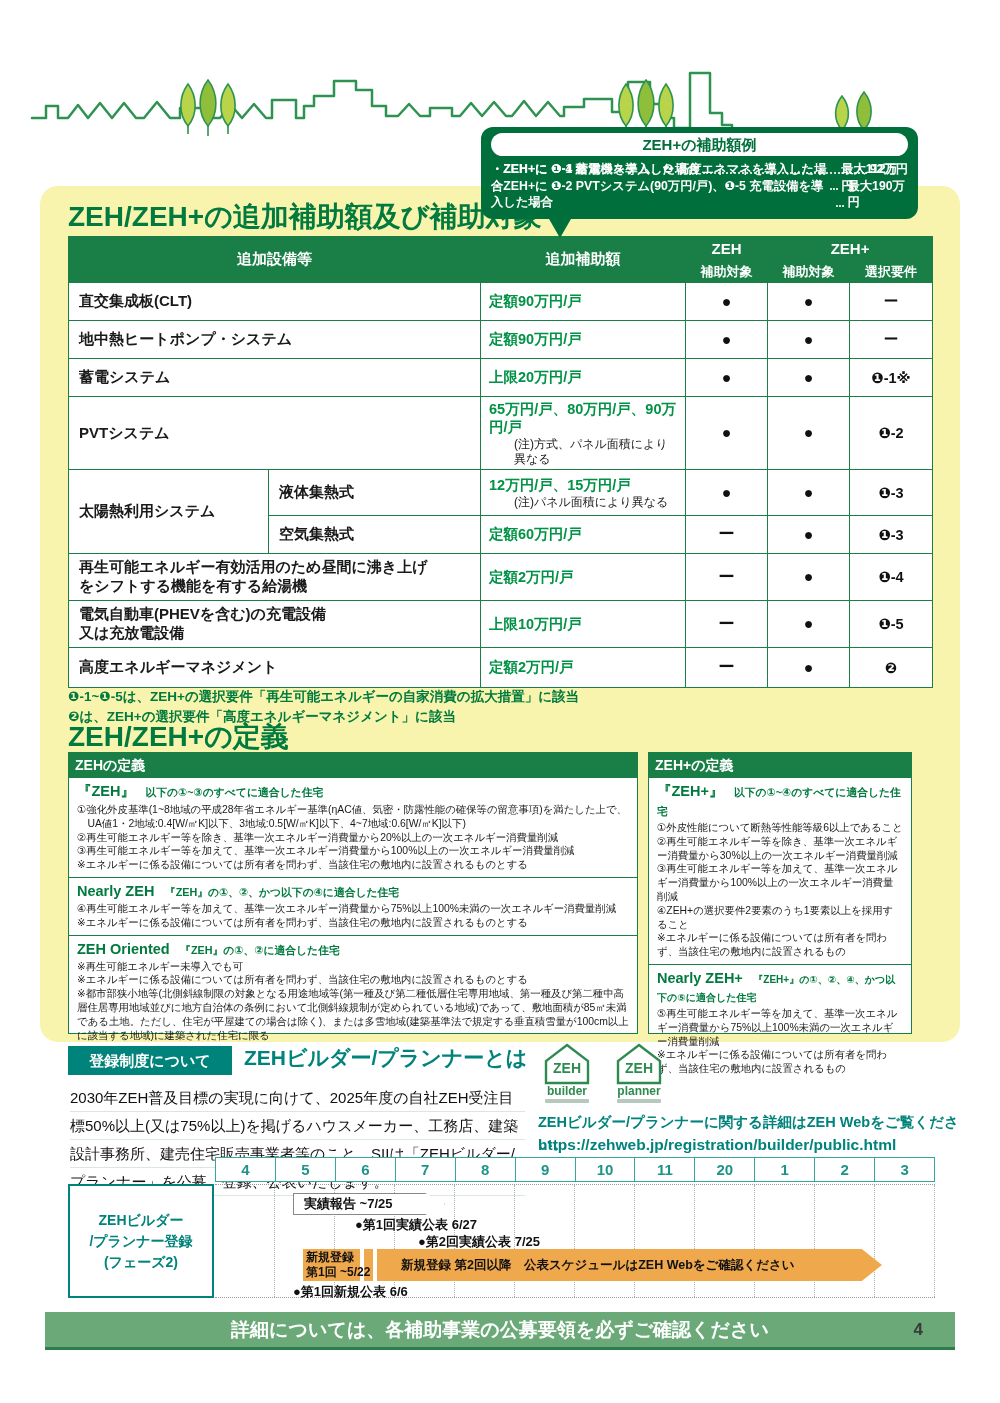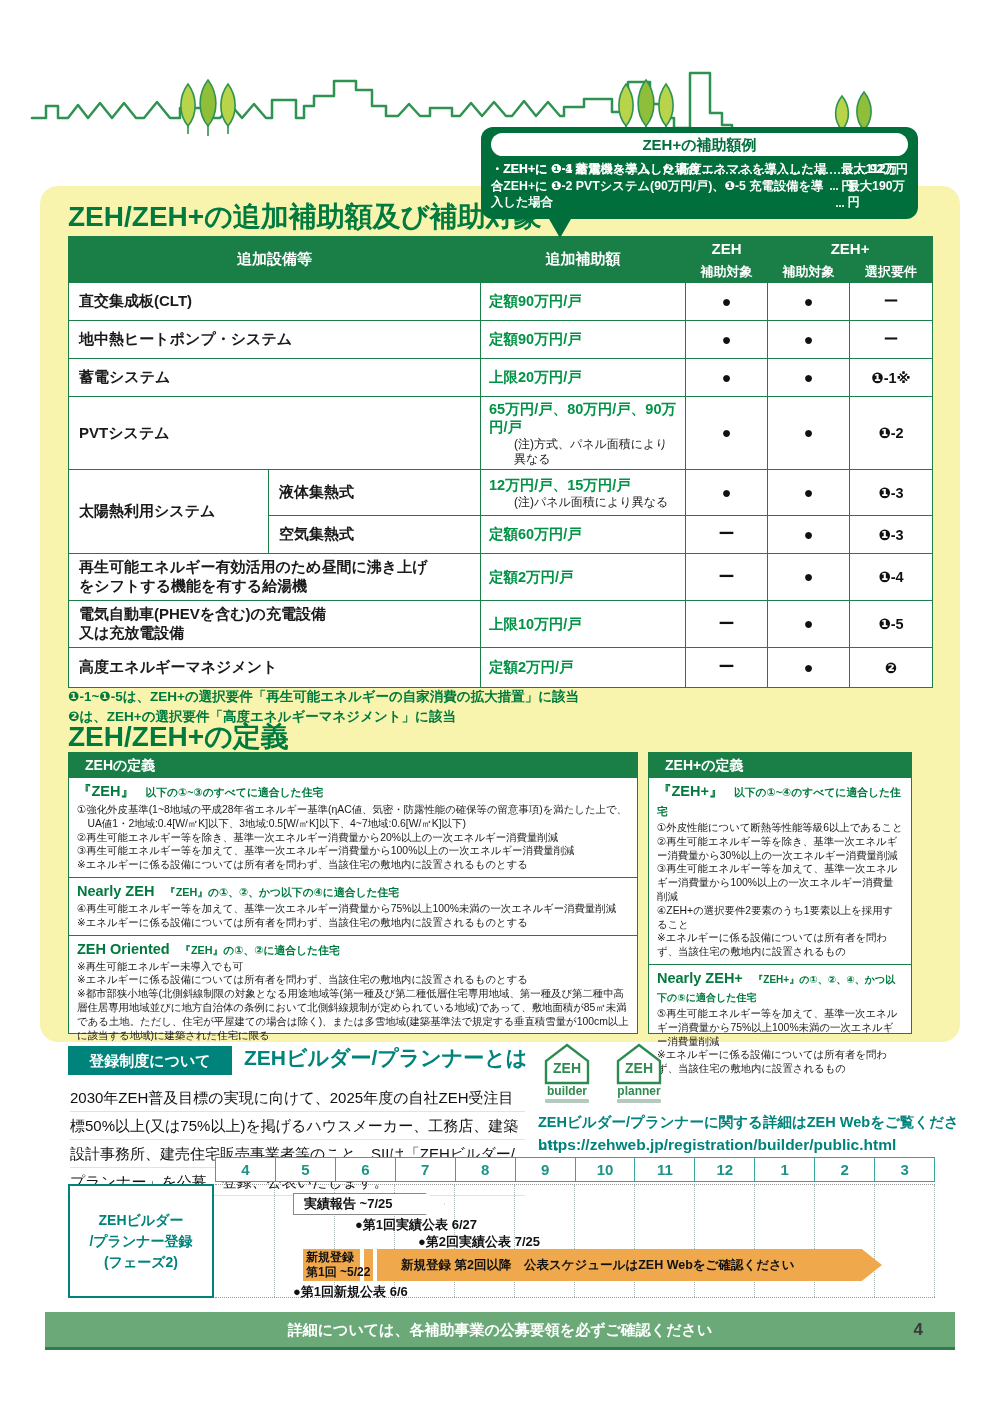--- a/index.html
+++ b/index.html
@@ -43,21 +43,21 @@
 
   .note-black { position:absolute; left:28px; color:#1a1a1a; font-size:13.5px; font-weight:bold; }
   .note-green { position:absolute; left:28px; color:#007a3e; font-size:13.5px; font-weight:bold; }
 
   
   .defs { position:absolute; left:28px; top:566px; width:864px; height:282px; display:flex; gap:10px; }
   .def-box { background:#fff; border:1px solid #1a7f47; display:flex; flex-direction:column; }
   .def-box.left { width:570px; }
   .def-box.right { width:264px; }
   .def-header { background:#1a7f47; color:#fff; font-size:14px; font-weight:bold; height:25px;
-    line-height:25px; padding-left:16px; flex:none; }
+    line-height:25px; padding-left:6px; flex:none; }
   .def-sec { padding:4px 8px 5px 8px; border-bottom:1px solid #1a7f47; }
   .def-sec:last-child { border-bottom:none; flex:1; }
   .def-name { color:#007a3e; font-weight:bold; font-size:14.5px; display:inline; }
   .def-cond { color:#007a3e; font-weight:bold; font-size:10.8px; display:inline; margin-left:6px; }
   .def-body { color:#1a1a1a; font-size:10.4px; line-height:13.8px; margin-top:2px; }
 
   
   .reg-badge { position:absolute; left:68px; top:1046px; width:164px; height:29px; background:#00837b;
     color:#fff; font-size:15px; font-weight:bold; text-align:center; line-height:29px; }
   .reg-title { position:absolute; left:244px; top:1044px; color:#00837b; font-size:21px; font-weight:bold; }
@@ -93,21 +93,21 @@
   .newreg-sliver { position:absolute; left:149px; top:64px; width:9px; height:32px; background:#f0a84d; }
   .newreg-text { position:absolute; left:91px; top:65px; width:110px; font-size:12px; font-weight:bold;
     color:#111; line-height:15px; }
   .long-arrow { position:absolute; left:162px; top:64px; width:505px; height:32px; background:#f0a84d;
     clip-path:polygon(0 0, 96% 0, 100% 50%, 96% 100%, 0 100%);
     font-size:12.5px; font-weight:bold; color:#111; line-height:32px; padding-left:24px; white-space:nowrap; }
 
   
   .footer-bar { position:absolute; left:45px; top:1312px; width:910px; height:38px; background:#6baa78;
     border-bottom:3px solid #2e7d4f; }
-  .footer-text { color:#fff; font-size:15px; font-weight:bold; text-align:center; line-height:35px; }
+  .footer-text { color:#fff; font-size:19px; font-weight:bold; text-align:center; line-height:35px; }
   .footer-page { position:absolute; right:32px; top:0; color:#3a3a3a; font-size:17px; font-weight:bold;
     line-height:35px; }
 </style>
 </head>
 <body>
 
 <div class="page">
 
   <svg class="skyline" viewBox="0 0 940 98">
     <g fill="none" stroke="#2e9350" stroke-width="2.5" stroke-linejoin="round" stroke-linecap="round">
@@ -351,21 +351,21 @@
 
   <div class="months">
     <div class="month-cell">4</div>
     <div class="month-cell">5</div>
     <div class="month-cell">6</div>
     <div class="month-cell">7</div>
     <div class="month-cell">8</div>
     <div class="month-cell">9</div>
     <div class="month-cell">10</div>
     <div class="month-cell">11</div>
-    <div class="month-cell">12</div>
+    <div class="month-cell">20</div>
     <div class="month-cell">1</div>
     <div class="month-cell">2</div>
     <div class="month-cell">3</div>
   </div>
 
   <div class="phase-label pre">ZEHビルダー
 /プランナー登録
 (フェーズ2)</div>
 
   <div class="chart">

